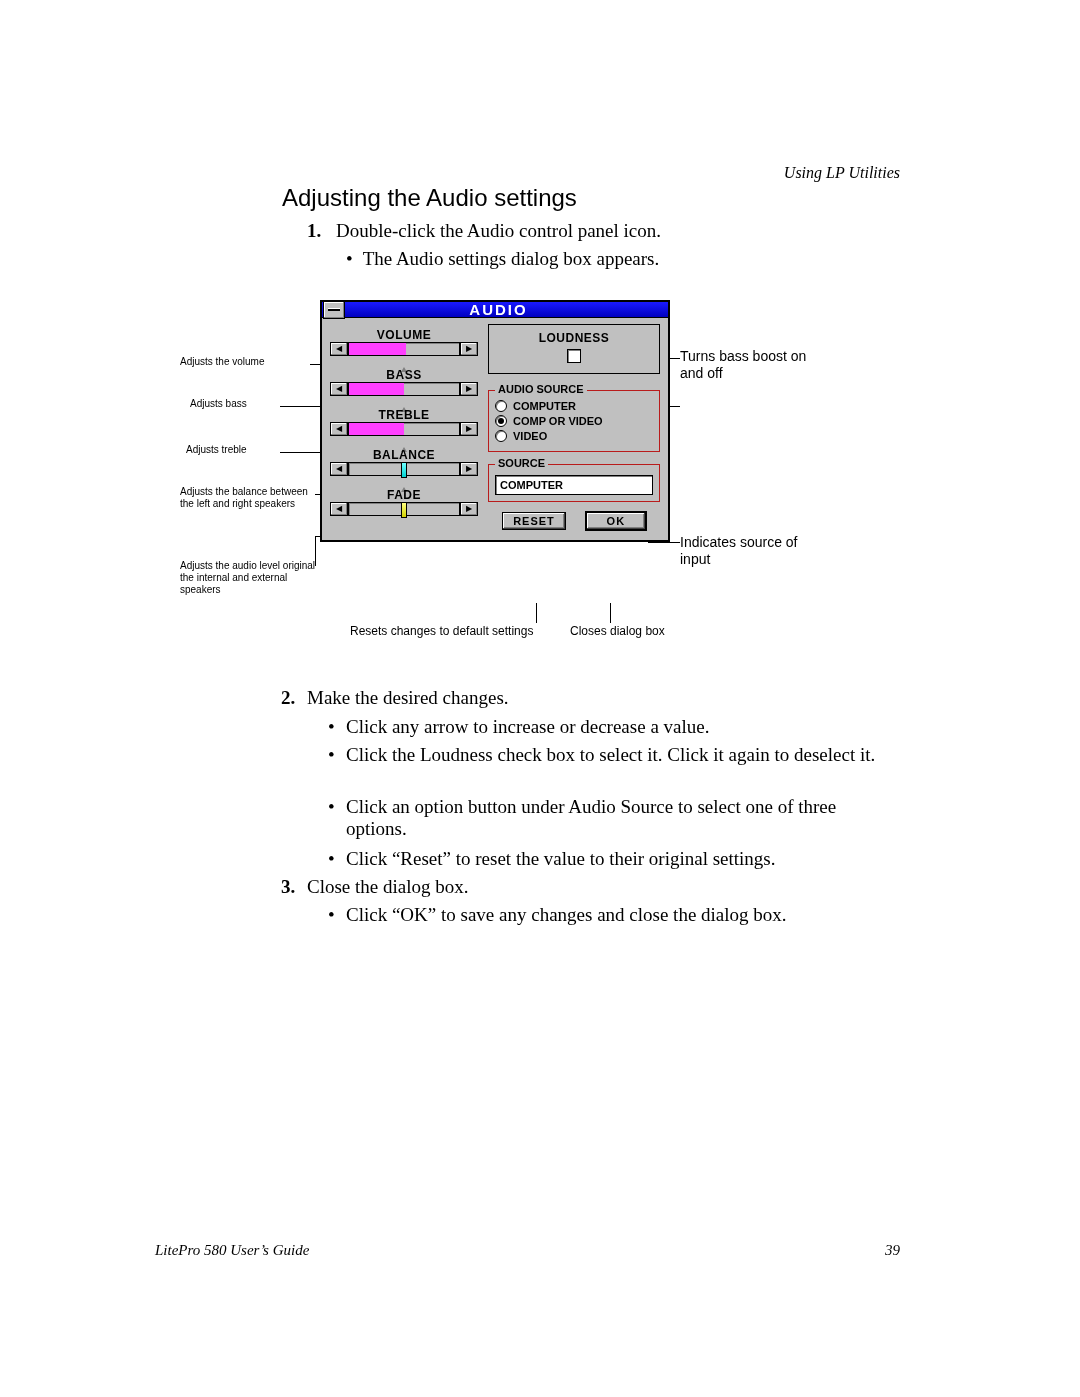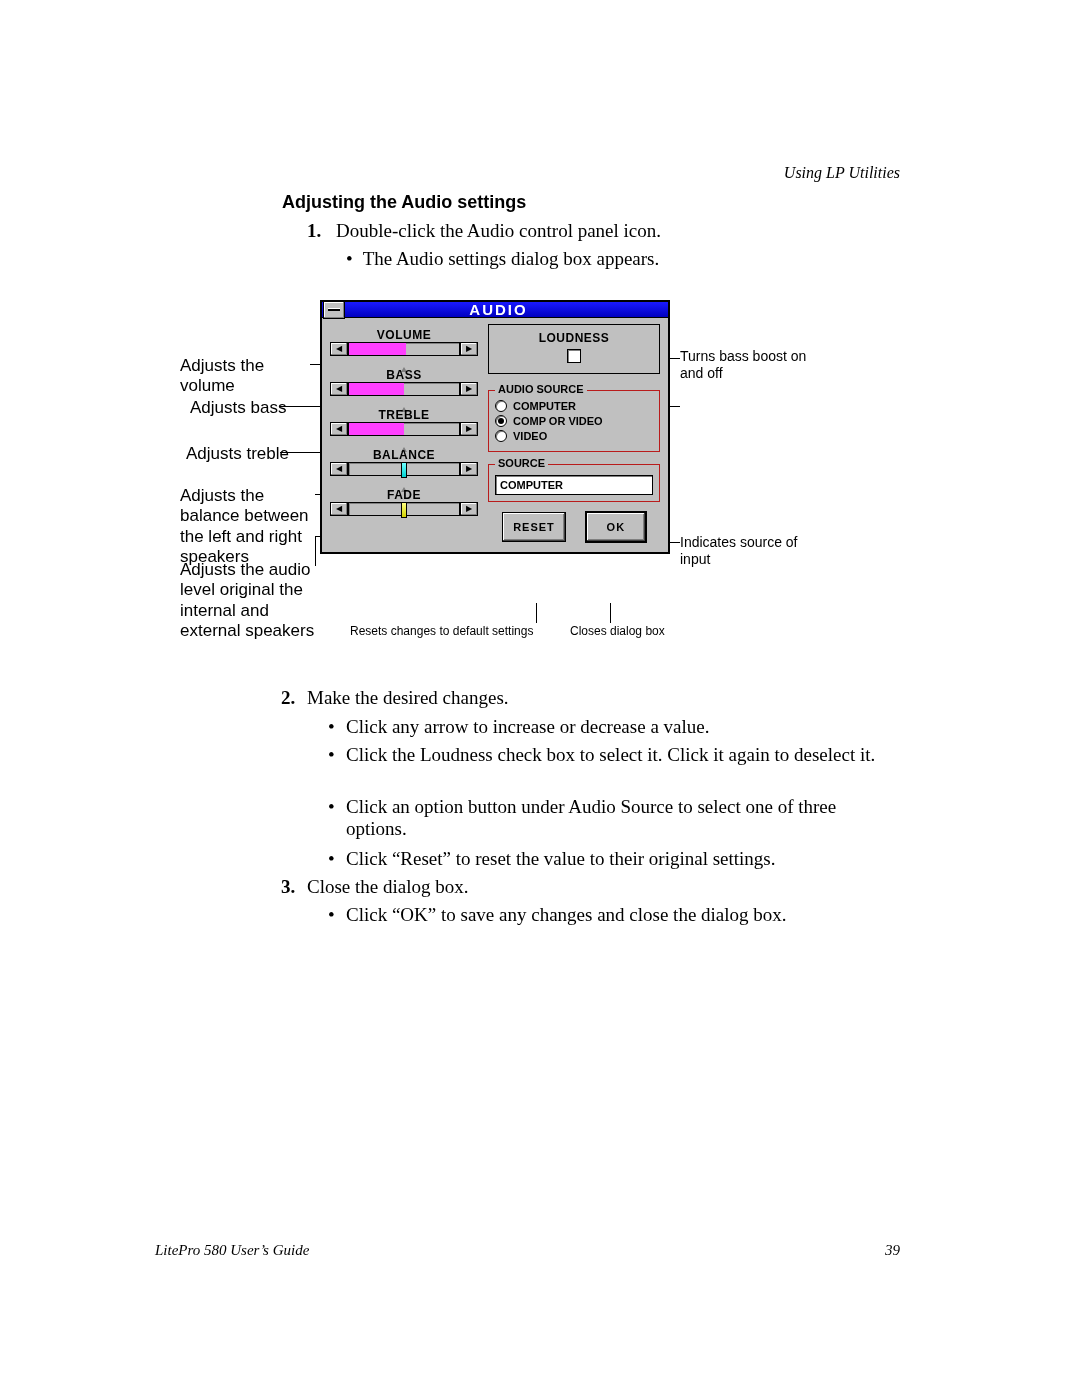--- a/index.html
+++ b/index.html
@@ -16,25 +16,25 @@
   }
   .header-right {
     position: absolute;
     top: 164px;
     right: 180px;
     font-style: italic;
     font-size: 16px;
   }
   .section-title {
     position: absolute;
-    top: 192px;
+    top: 184px;
     left: 282px;
     font-family: Arial, Helvetica, sans-serif;
-    font-weight: bold;
-    font-size: 18px;
+    font-weight: normal;
+    font-size: 24px;
   }
   .step1 {
     position: absolute;
     top: 220px;
     left: 307px;
     right: 200px;
     font-size: 19px;
   }
   .step1 .num {
     font-weight: bold;
@@ -59,21 +59,21 @@
     left: 180px;
     right: 180px;
     height: 340px;
     font-family: Arial, Helvetica, sans-serif;
   }
   .figure * { box-sizing: border-box; }
 
   
   .ann-left {
     position: absolute;
-    font-size: 17px;
+    font-size: 10px;
     color: #000;
     line-height: 1.2;
     text-align: left;
   }
   .ann-right {
     position: absolute;
     font-size: 14px;
     line-height: 1.2;
     text-align: left;
   }
@@ -286,21 +286,21 @@
   }
 
   .btn-row {
     display: flex;
     justify-content: center;
     gap: 20px;
     margin-top: 10px;
   }
   .winbtn {
     min-width: 60px;
-    padding: 8px 10px;
+    padding: 2px 10px;
     text-align: center;
     background: #c0c0c0;
     border: 1px solid #000;
     box-shadow: inset -1px -1px 0 #404040, inset 1px 1px 0 #fff, inset -2px -2px 0 #808080;
     font-size: 11px;
     font-weight: bold;
     letter-spacing: 1px;
   }
   .winbtn.okb {
     box-shadow: 0 0 0 1px #000, inset -1px -1px 0 #404040, inset 1px 1px 0 #fff, inset -2px -2px 0 #808080;

